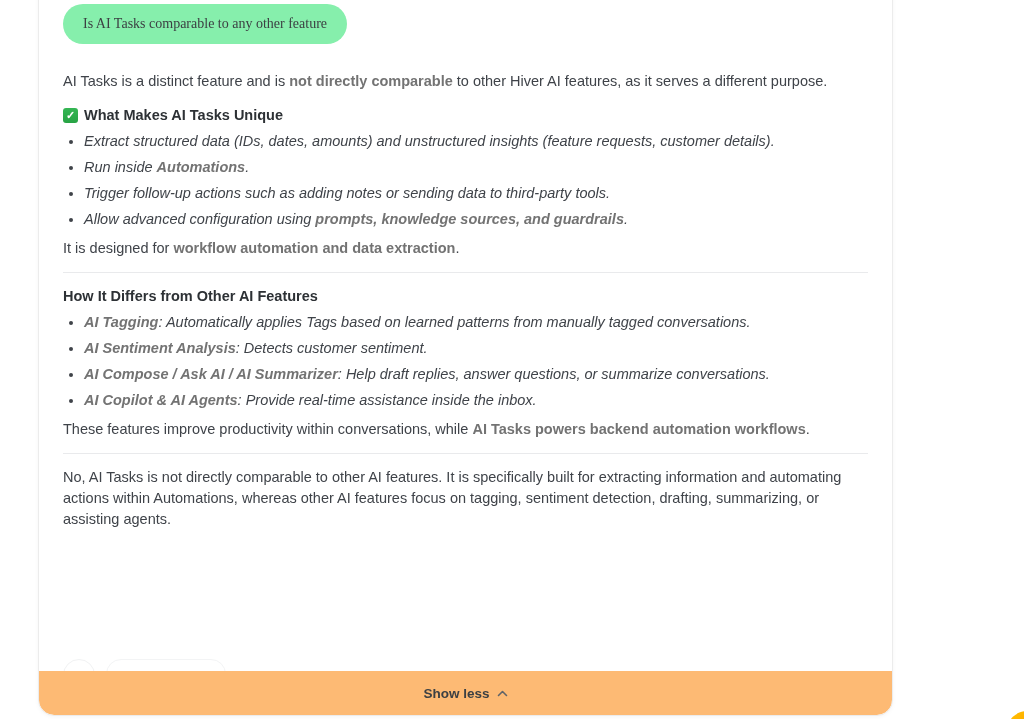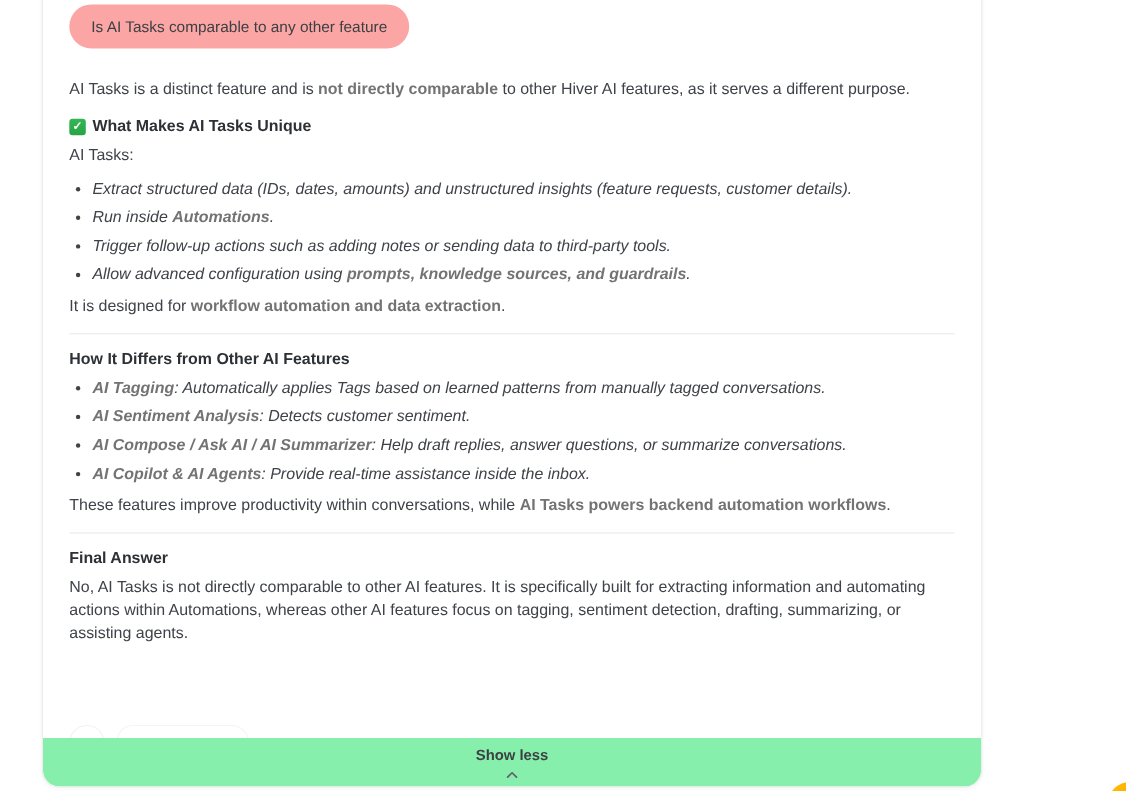--- a/index.html
+++ b/index.html
@@ -26,27 +26,28 @@
   }
   .chat-scroll {
     position: absolute;
     inset: 0;
     padding: 24px 24px 0 24px;
   }
 
   
   .user-bubble {
     display: inline-block;
-    background: #fca5a5;
+    background: #86efac;
     border-radius: 20px;
     padding: 12px 20px;
     font-size: 14px;
     line-height: 16px;
     color: #3c4043;
     margin-bottom: 27px;
+    font-family: Liberation Serif, serif;
   }
 
   
   .answer { font-size: 14.5px; line-height: 21px; }
   .answer h3 {
     margin: 0 0 6px 0;
     font-size: 14.5px; line-height: 20px;
     font-weight: 700; color: #2d3135;
   }
   .answer p  { margin: 0 0 13px 0; }
@@ -79,25 +80,24 @@
   }
   .pill-btn-partial {
     width: 120px; height: 30px; border-radius: 15px;
     border: 1.5px solid #f3f4f5; background: #fff;
   }
 
   
   .chat-footer {
     position: absolute; left: 0; right: 0; bottom: 0;
     height: 44px; z-index: 2;
-    background: #86efac;
+    background: #fdba74;
     border-radius: 0 0 15px 15px;
     display: flex; align-items: center; justify-content: center; gap: 7px;
     cursor: pointer;
-    flex-direction: column;
   }
   .show-less-label {
     font-size: 13.5px; font-weight: 700; color: #3c4043;
   }
   .chevron-up-icon { display: inline-flex; }
 
   
   .chat-widget-corner {
     position: absolute;
     left: 1007px; top: 711px;
@@ -117,21 +117,20 @@
     <div class="answer">
 
 
       <p>AI Tasks is a distinct feature and is <b>not directly comparable</b> to other Hiver AI features, as it serves a different purpose.</p>
 
       <h3 class="emoji-heading">
         <span class="check-emoji">✓</span>
         <span>What Makes AI Tasks Unique</span>
       </h3>
 
-      <p style="margin-bottom:10px">AI Tasks:</p>
 
       <ul>
           <li>Extract structured data (IDs, dates, amounts) and unstructured insights (feature requests, customer details).</li>
           <li>Run inside <b>Automations</b>.</li>
           <li>Trigger follow-up actions such as adding notes or sending data to third-party tools.</li>
           <li>Allow advanced configuration using <b>prompts, knowledge sources, and guardrails</b>.</li>
         </ul>
 
       <p>It is designed for <b>workflow automation and data extraction</b>.</p>
 
@@ -144,21 +143,20 @@
           <li><b>AI Tagging</b>: Automatically applies Tags based on learned patterns from manually tagged conversations.</li>
           <li><b>AI Sentiment Analysis</b>: Detects customer sentiment.</li>
           <li><b>AI Compose / Ask AI / AI Summarizer</b>: Help draft replies, answer questions, or summarize conversations.</li>
           <li><b>AI Copilot &amp; AI Agents</b>: Provide real-time assistance inside the inbox.</li>
         </ul>
 
       <p>These features improve productivity within conversations, while <b>AI Tasks powers backend automation workflows</b>.</p>
 
       <hr class="divider">
 
-      <h3>Final Answer</h3>
 
       <p>No, AI Tasks is not directly comparable to other AI features. It is specifically built for extracting information and automating actions within Automations, whereas other AI features focus on tagging, sentiment detection, drafting, summarizing, or assisting agents.</p>
 
     </div>
   </div>
 
   <div class="actions-row">
     <div class="feedback-btn-partial"></div>
     <div class="pill-btn-partial"></div>
   </div>

